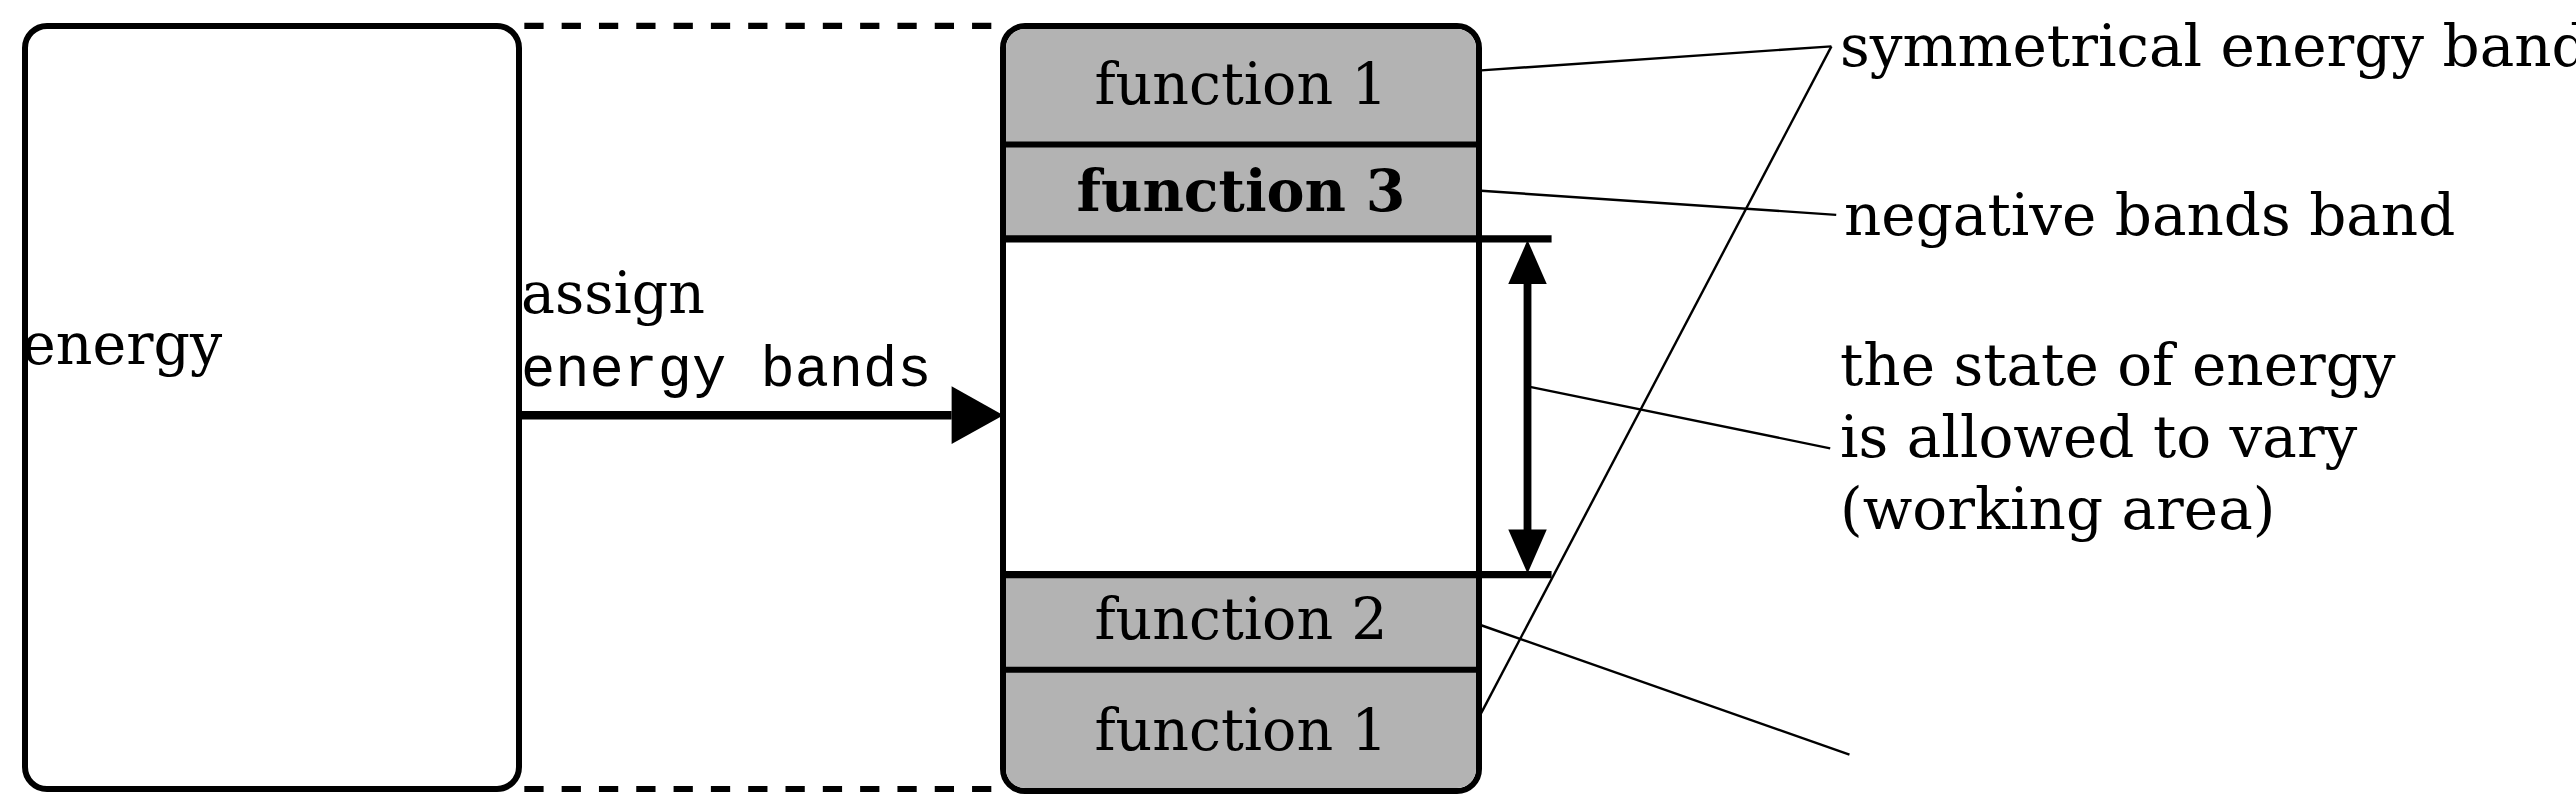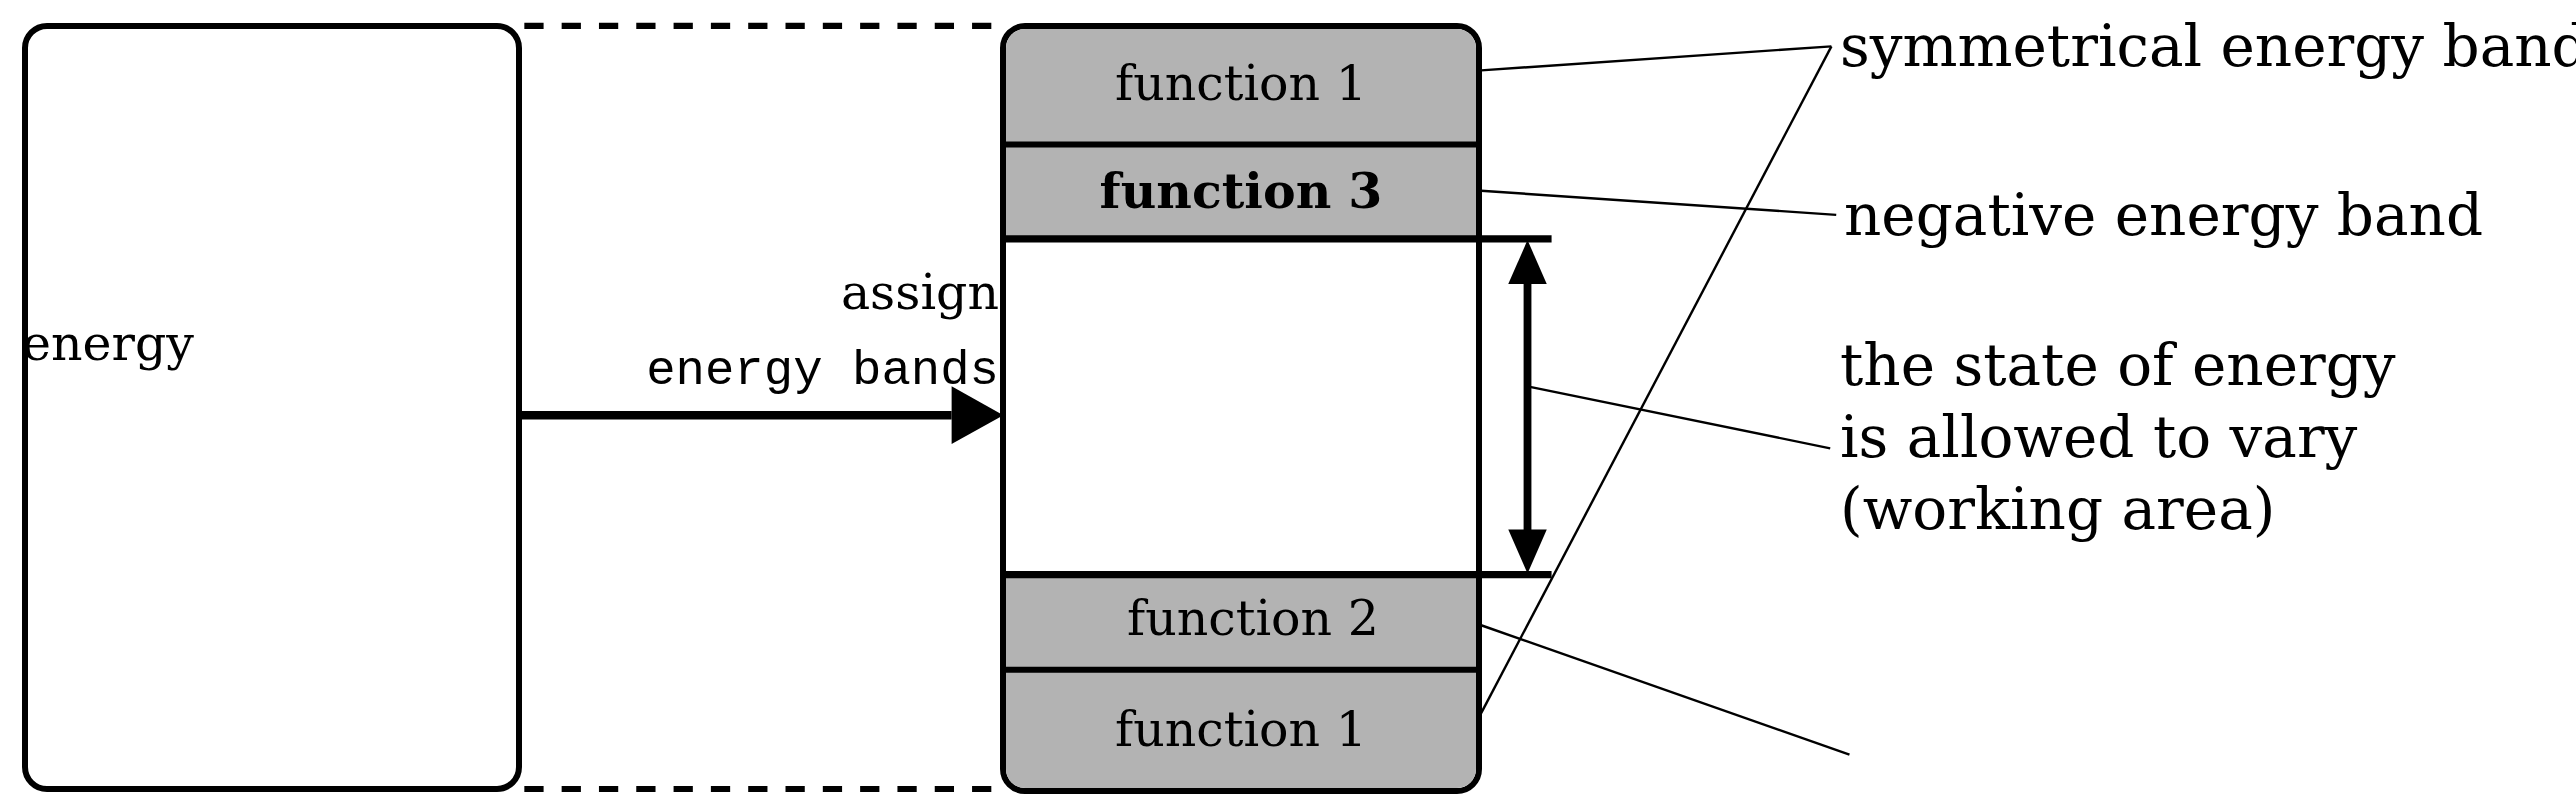--- a/index.html
+++ b/index.html
@@ -27,38 +27,38 @@
     width: 482px;
     background: #b3b3b3;
   }
   #band-f1-top    { top: 0px;    height: 116px; }
   #band-f3        { top: 116px;  height: 95px; }
   #band-f2        { top: 546px;  height: 95px; }
   #band-f1-bottom { top: 641px; height: 120px; }
 
   .txt {
     position: absolute;
-    font-size: 49px;
+    font-size: 57px;
     line-height: 72px;
     white-space: nowrap;
     z-index: 3;
   }
 
   .leftlabel  { left: 22px;   width: 500px; text-align: left; }
   #left-line1 { top: 308px; }
   #left-line2 { top: 464px; }
 
-  .arrowlabel  { left: 521px; width: 478px; text-align: right; }
+  .arrowlabel  { left: 521px; width: 478px; text-align: left; }
   #arrow-line1 { top: 257px; }
   #arrow-line2 { top: 335px; font-family: Liberation Mono, monospace; }
 
   .bandlabel { left: 1000px; width: 482px; text-align: center; }
   #fl-1 { top: 48px;   }
   #fl-3 { top: 155px; font-weight: bold;  }
-  #fl-2 { top: 583px; padding-left: 12px;  }
+  #fl-2 { top: 583px;  }
   #fl-4 { top: 694px; }
 
   .annot { font-size: 58px; }
   #annot-symmetrical { left: 1840px; top: 10.2px;  }
   #annot-negative    { left: 1844px; top: 179px; }
   #annot-working     { left: 1840px; top: 329px; white-space: normal; width: 723px; }
   #annot-positive    { left: 1855px; top: 723px; }
 
   #overlay {
     position: absolute;
@@ -110,21 +110,21 @@
 
   <div id="arrow-line1" class="txt arrowlabel">assign</div>
   <div id="arrow-line2" class="txt arrowlabel">energy bands</div>
 
   <div id="fl-1" class="txt bandlabel">function 1</div>
   <div id="fl-3" class="txt bandlabel">function 3</div>
   <div id="fl-2" class="txt bandlabel">function 2</div>
   <div id="fl-4" class="txt bandlabel">function 1</div>
 
   <div id="annot-symmetrical" class="txt annot">symmetrical energy band</div>
-  <div id="annot-negative" class="txt annot">negative energy band</div>
+  <div id="annot-negative" class="txt annot">negative bands band</div>
   <div id="annot-working" class="txt annot">
     <div>the state of energy</div>
     <div>is allowed to vary</div>
     <div>(working area)</div>
   </div>
 
 </div>
 
 
 </body></html>

